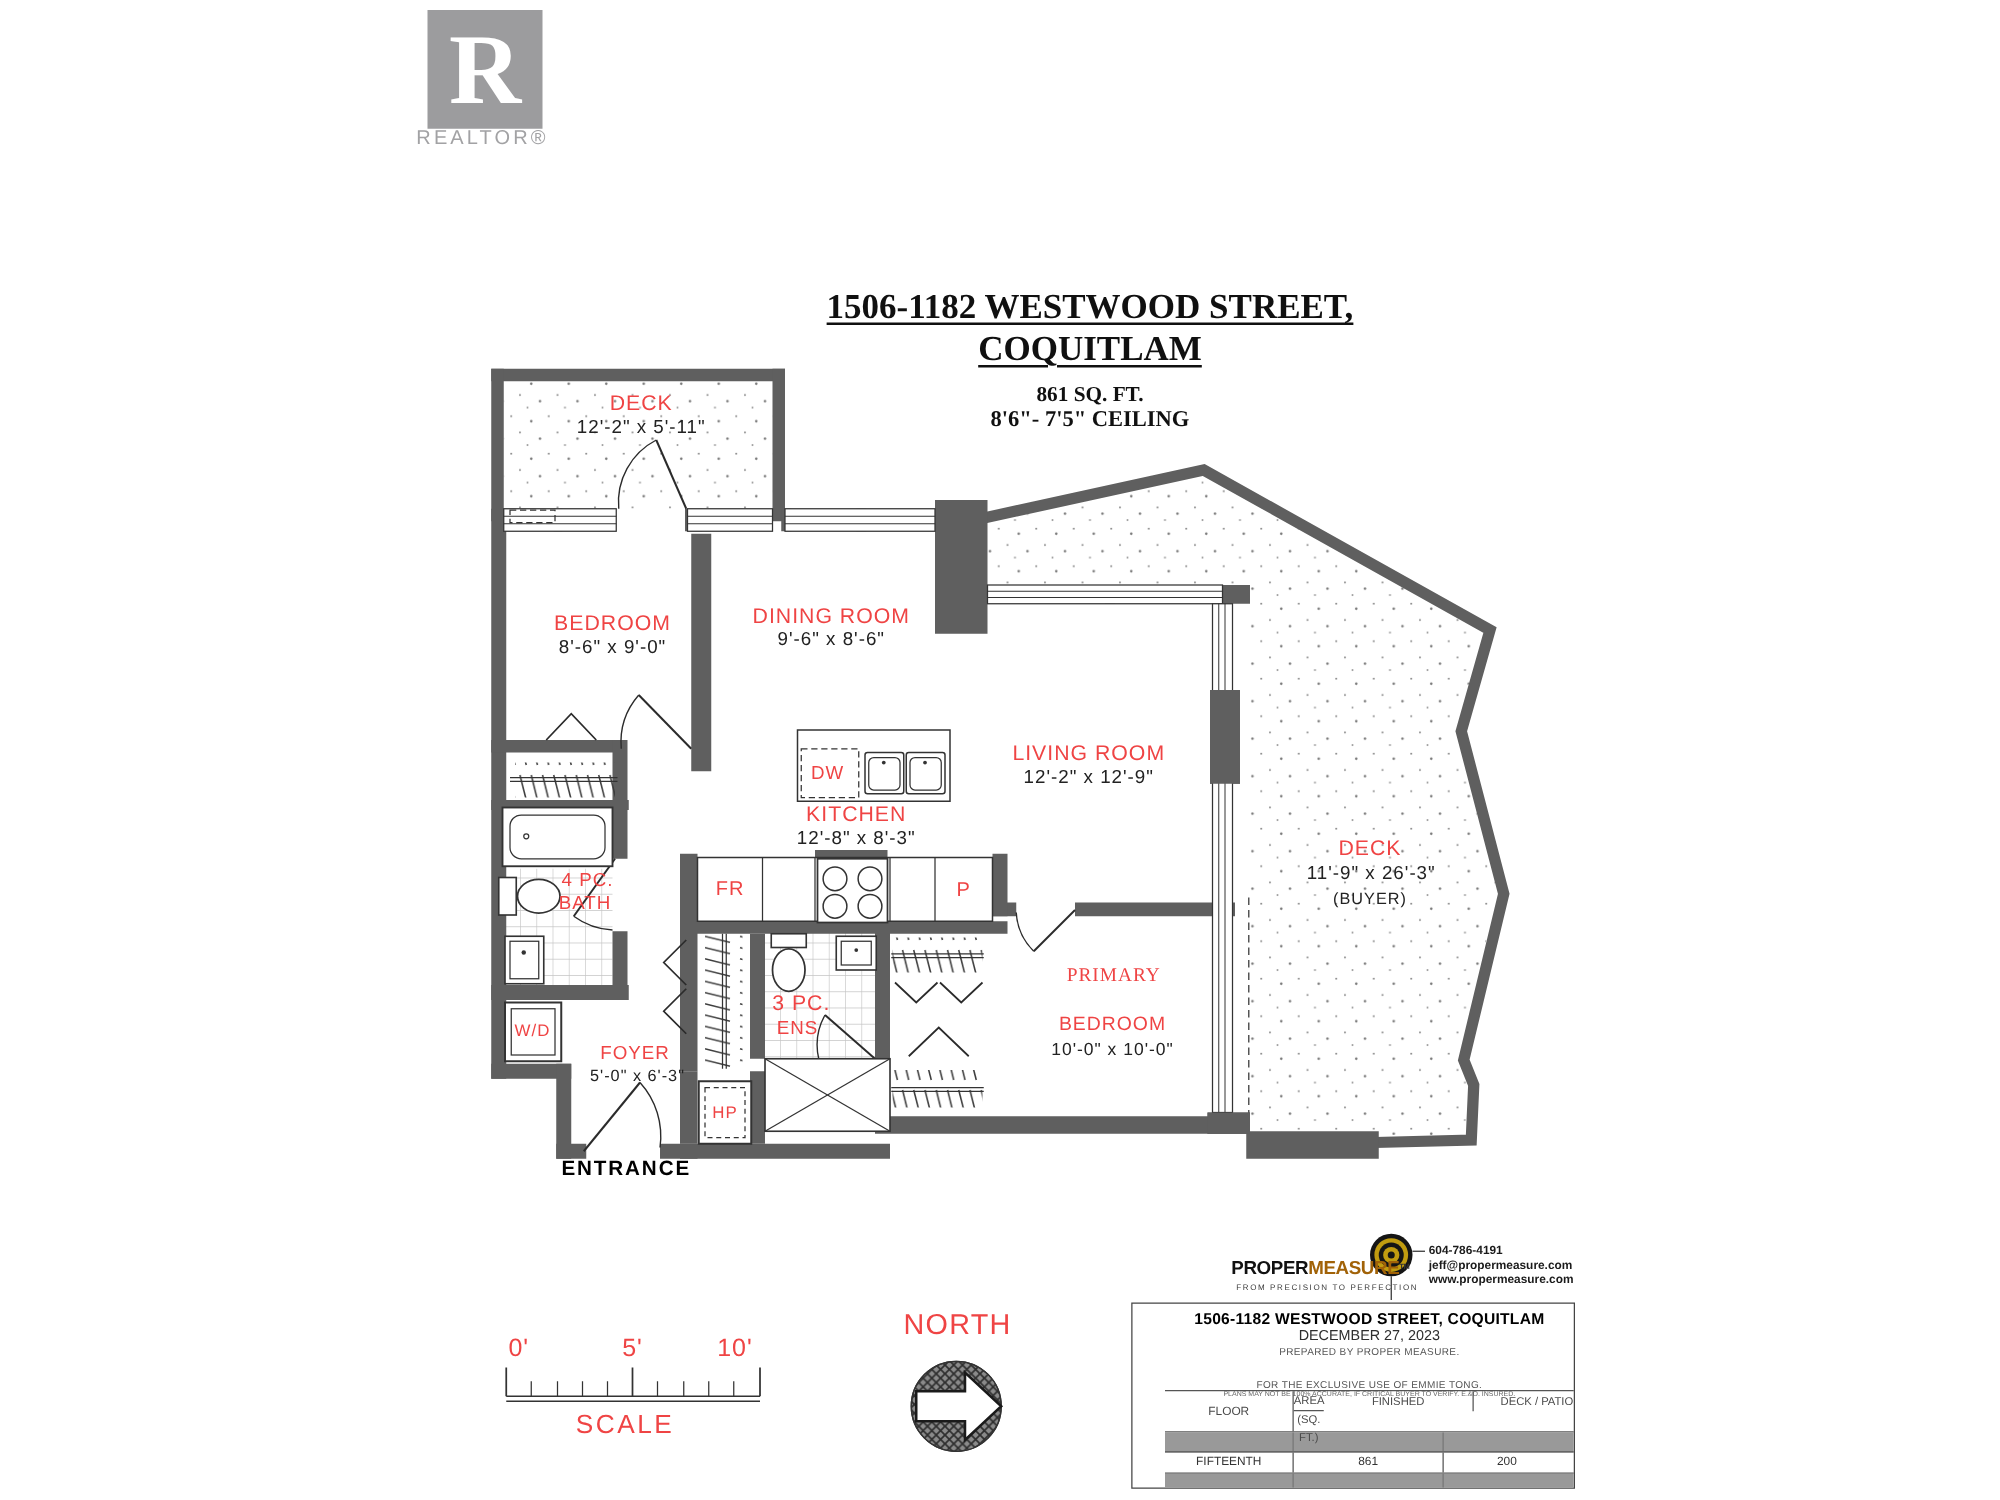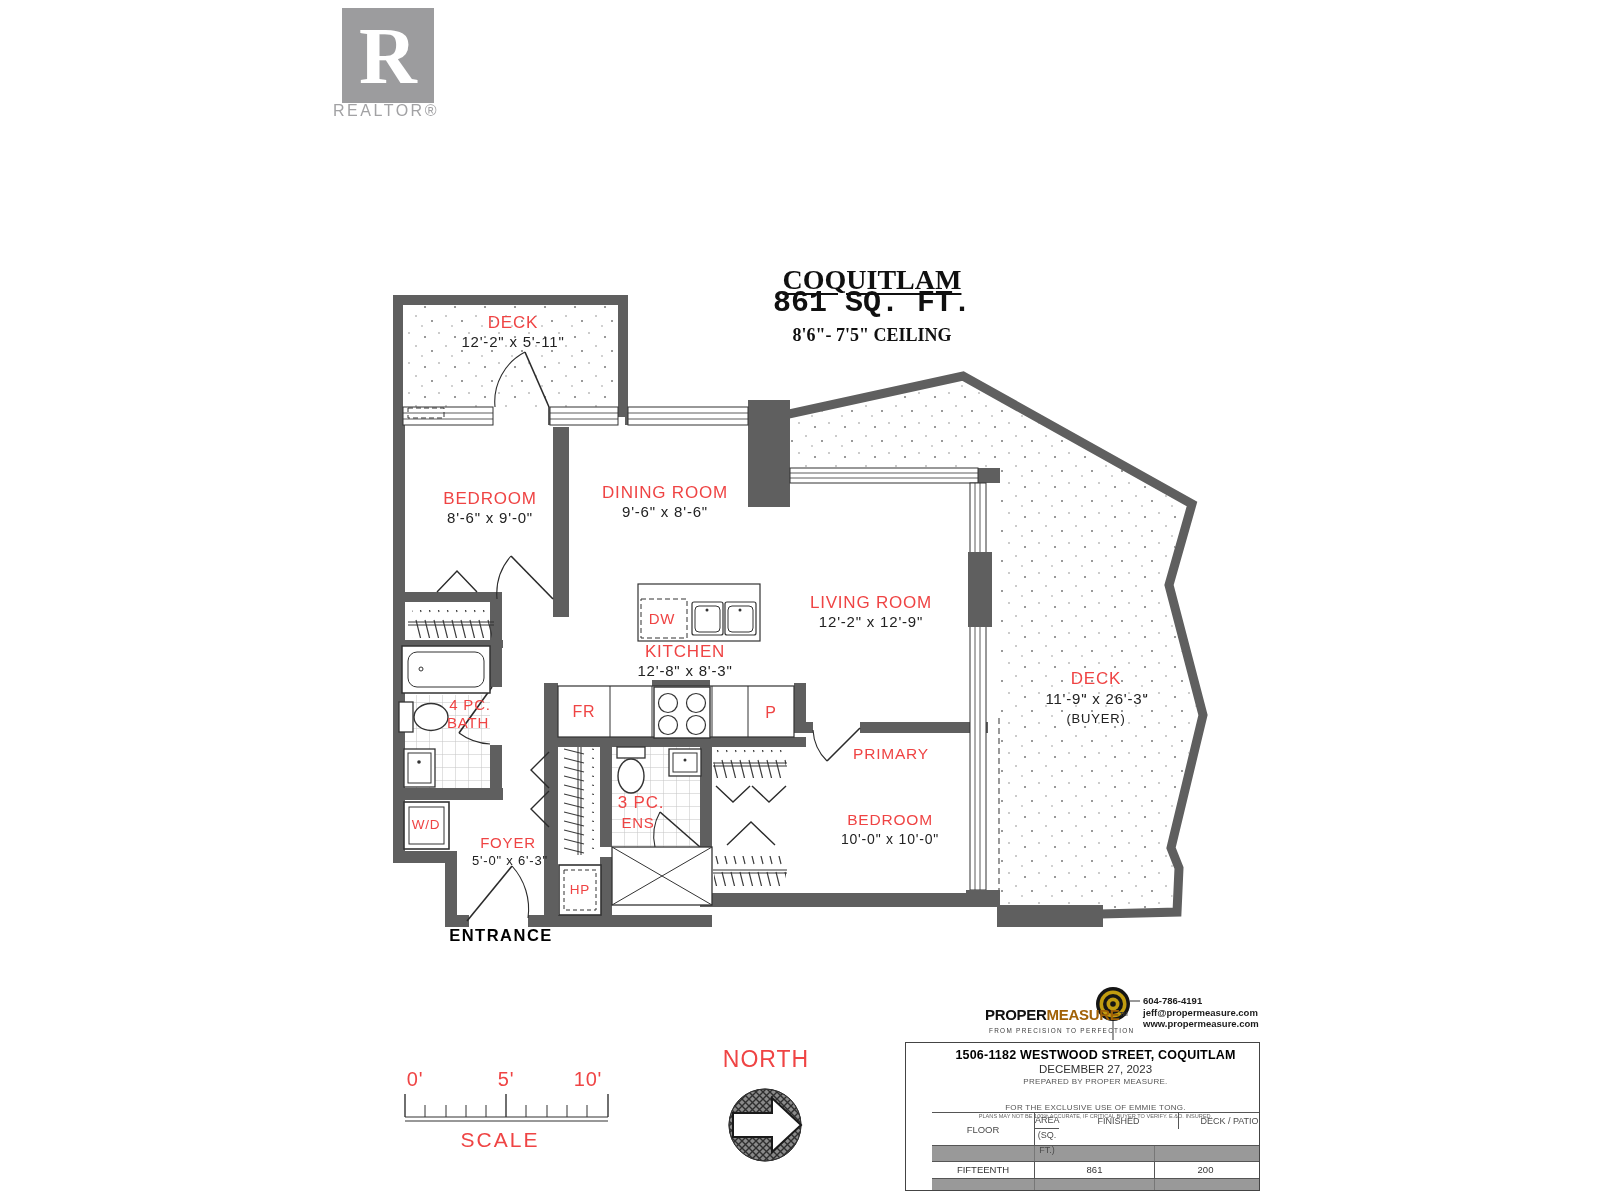--- a/index.html
+++ b/index.html
@@ -13,21 +13,21 @@
   .realtor-box{position:absolute;left:342px;top:8px;width:92px;height:95px;background:#9c9c9e;
        display:flex;align-items:center;justify-content:center;}
   .realtor-box span{font-family:"Liberation Serif",serif;font-weight:bold;font-size:80px;color:#fff;line-height:1;}
   .realtor-word{position:absolute;left:386px;top:102px;transform:translateX(-50%);
        font-size:16px;letter-spacing:2.5px;color:#a2a2a4;font-family:"Liberation Sans",sans-serif;}
   
   .title-line{position:absolute;left:872px;transform:translateX(-50%);white-space:nowrap;
        font-family:"Liberation Serif",serif;font-weight:bold;color:#101010;}
   .t1{top:230px;font-size:28px;text-decoration:underline;text-underline-offset:4px;}
   .t2{top:264px;font-size:28px;text-decoration:underline;text-underline-offset:4px;}
-  .t3{top:286px;font-size:30px;font-family:Liberation Mono, monospace;}
+  .t3{top:306px;font-size:17px;}
   .t4{top:325px;font-size:18px;font-weight:600;}
   
   .v-name{position:absolute;left:985px;top:1006px;font-size:15px;font-weight:800;letter-spacing:-0.3px;}
   .v-black{color:#111;}
   .v-gold{color:#a16207;}
   .v-tm{font-size:6px;color:#333;vertical-align:4px;}
   .v-tag{position:absolute;left:989px;top:1027px;font-size:6.4px;letter-spacing:1.3px;color:#3a3a3a;}
   .v-contact{position:absolute;left:1143px;top:995px;font-size:9.5px;font-weight:bold;color:#1b1b1b;line-height:11.5px;}
   
   .info-table{position:absolute;left:905px;top:1042px;width:327px;border:1.5px solid #444;background:#fff;
@@ -282,20 +282,21 @@
     <line x1="1130" y1="1001" x2="1140" y2="1001" stroke="#333" stroke-width="1"></line>
     <line x1="1113" y1="1021" x2="1113" y2="1040" stroke="#333" stroke-width="1"></line>
   </g>
 </svg>
 
   <div class="realtor-box">
     <span>R</span>
   </div>
   <div class="realtor-word">REALTOR®</div>
 
+  <div class="title-line t1">1506-1182 WESTWOOD STREET,</div>
   <div class="title-line t2">COQUITLAM</div>
   <div class="title-line t3">861 SQ. FT.</div>
   <div class="title-line t4">8'6"- 7'5" CEILING</div>
 
   <div class="lbl" style="left:513px;top:313px;font-size:17px;">DECK</div>
   <div class="lbl dim" style="left:513px;top:333px;font-size:15px;">12'-2" x 5'-11"</div>
 
   <div class="lbl" style="left:490px;top:489px;font-size:17px;">BEDROOM</div>
   <div class="lbl dim" style="left:490px;top:509px;font-size:15px;">8'-6" x 9'-0"</div>
 
@@ -314,21 +315,21 @@
 
   <div class="lbl" style="left:470px;top:696px;font-size:15px;">4 PC.</div>
   <div class="lbl" style="left:468px;top:714px;font-size:15px;">BATH</div>
 
   <div class="lbl" style="left:508px;top:834px;font-size:15px;">FOYER</div>
   <div class="lbl dim" style="left:510px;top:853px;font-size:13px;">5'-0" x 6'-3"</div>
 
   <div class="lbl" style="left:641px;top:793px;font-size:17px;">3 PC.</div>
   <div class="lbl" style="left:638px;top:814px;font-size:15px;">ENS</div>
 
-  <div class="lbl" style="left:891px;top:745px;font-size:15.5px;">PRIMARY</div>
+  <div class="lbl" style="left:891px;top:772px;font-size:15.5px;font-family:Liberation Serif, serif;">PRIMARY</div>
   <div class="lbl" style="left:890px;top:811px;font-size:15.5px;">BEDROOM</div>
   <div class="lbl dim" style="left:890px;top:831px;font-size:14px;">10'-0" x 10'-0"</div>
 
   <div class="lbl" style="left:426px;top:817px;font-size:13.5px;">W/D</div>
   <div class="lbl" style="left:580px;top:882px;font-size:13.5px;">HP</div>
   <div class="lbl" style="left:584px;top:703px;font-size:16px;">FR</div>
   <div class="lbl" style="left:771px;top:704px;font-size:16px;">P</div>
   <div class="lbl" style="left:662px;top:610px;font-size:15px;">DW</div>
 
   <div class="lbl" style="left:501px;top:926px;font-size:16.5px;font-weight:bold;letter-spacing:1.5px;color:#000;">ENTRANCE</div>

